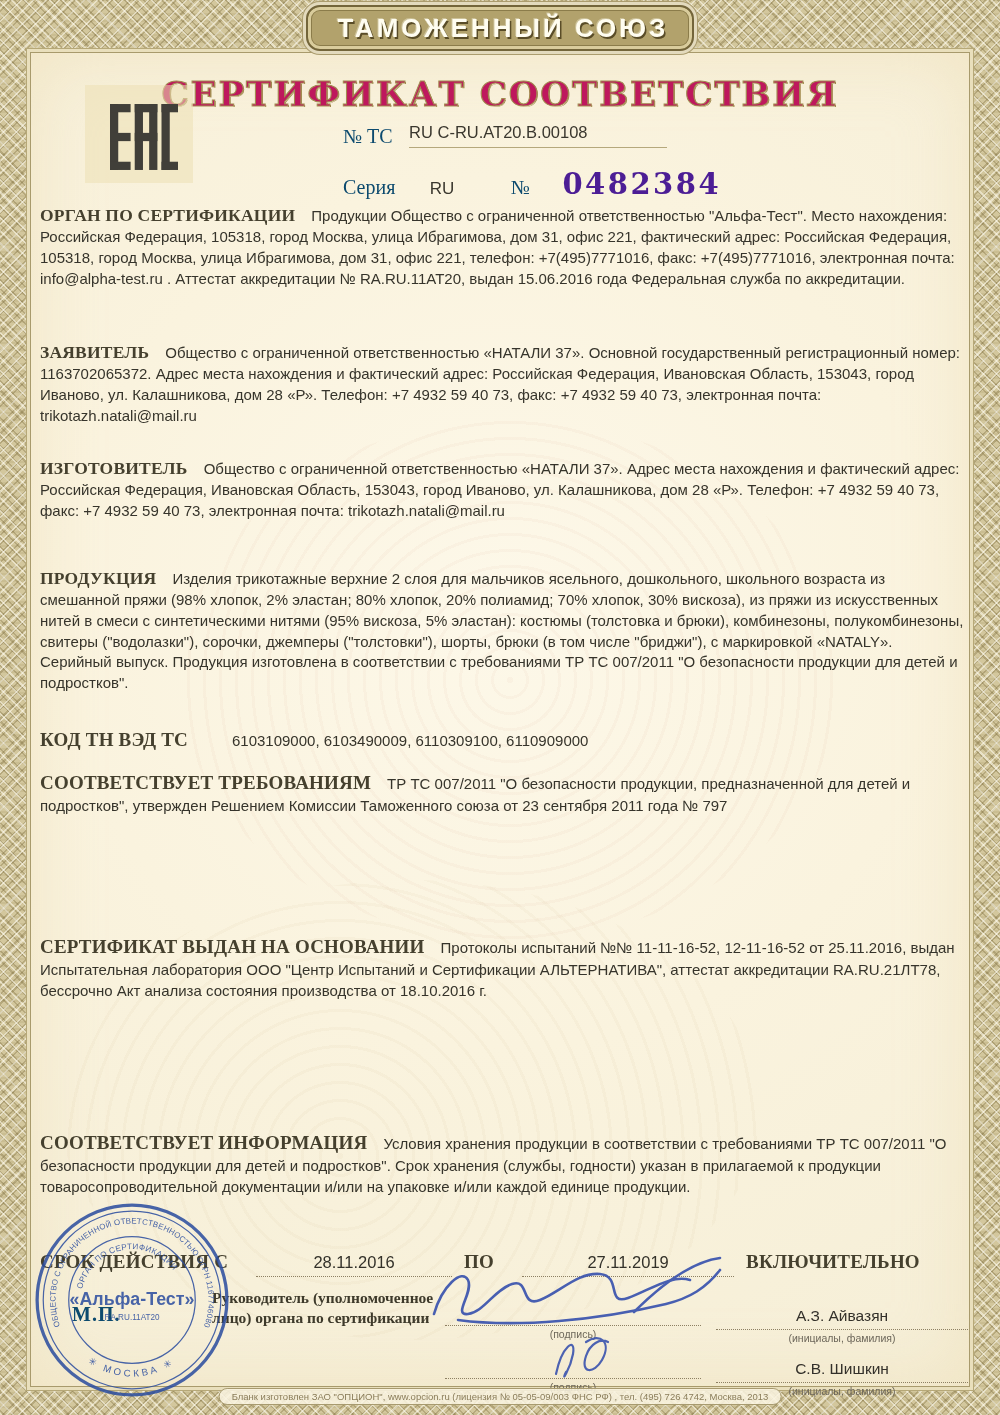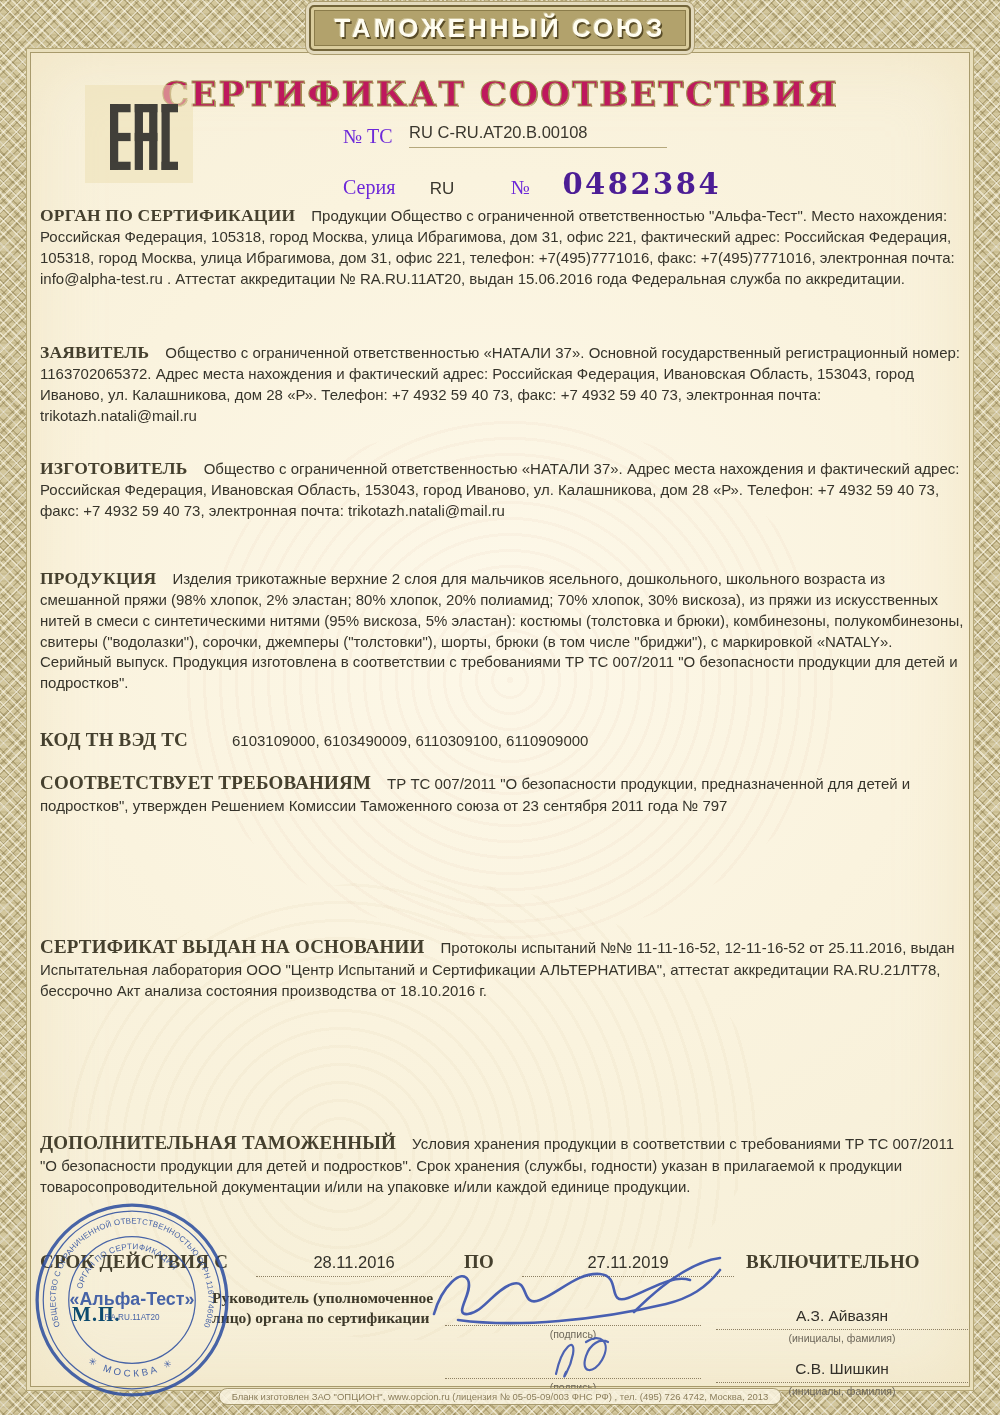--- a/index.html
+++ b/index.html
@@ -21,39 +21,39 @@
     border:1px solid #a89a6c;
     box-shadow:0 0 0 3px #e9dfbc, 0 0 0 4px #b6a878, inset 0 0 70px rgba(232,212,165,.4);}
   .wm{position:absolute;pointer-events:none;border-radius:50%;}
   .wm1{left:180px;top:420px;width:660px;height:520px;
     background:repeating-radial-gradient(circle at 50% 50%, rgba(205,140,115,.055) 0 3px, transparent 3px 16px);}
   .wm2{left:60px;top:880px;width:700px;height:460px;
     background:repeating-radial-gradient(circle at 40% 60%, rgba(190,160,110,.06) 0 3px, transparent 3px 18px);}
 
   
   .banner{position:absolute;top:5px;left:50%;transform:translateX(-50%);
-    width:378px;height:42px;background:#b2a26c;border:2px solid #73653a;border-radius:5px;
+    width:378px;height:42px;background:#b2a26c;border:2px solid #73653a;border-radius:14px;
     box-shadow:inset 0 0 0 3px #d9cc9c, inset 0 0 0 4px #8b7c4a, 0 0 0 3px rgba(245,239,216,.75), 0 0 0 4px #ab9c6e;
-    display:flex;align-items:center;justify-content:center;}
+    display:flex;align-items:center;justify-content:center;padding-left:6px;}
   .banner span{color:#fffdf0;font-weight:700;font-size:26px;letter-spacing:3px;
     text-shadow:1.5px 1.5px 0 rgba(84,72,36,.95), -1px -1px 0 rgba(255,255,240,.35);}
 
   
   .cert-title{position:absolute;top:74px;left:0;width:100%;text-align:center;
     font-family:"DejaVu Serif",serif;font-weight:700;font-size:34px;letter-spacing:2px;
     color:#be185d;-webkit-text-stroke:1.1px #a28a50;
     text-shadow:0 1px 0 #fff8e0, 1px 1px 0 #9d8649;}
 
   
   .eac-square{position:absolute;left:85px;top:85px;width:108px;height:98px;background:#ece0b4;opacity:.55;}
   .eac-logo{position:absolute;left:110px;top:104px;width:68px;height:66px;}
 
   
   .row-no-tc{position:absolute;left:343px;top:123px;}
-  .lbl-serif{font-family:"Liberation Serif",serif;font-size:20px;color:#6d28d9;}
+  .lbl-serif{font-family:"Liberation Serif",serif;font-size:20px;color:#0c4a6e;}
   .no-tc-value{display:inline-block;margin-left:12px;min-width:258px;font-size:16.5px;color:#3a372e;
     border-bottom:1.5px solid #b5a87c;padding-bottom:5px;vertical-align:bottom;}
   .row-seria{position:absolute;left:343px;top:167px;}
   .seria-val{margin-left:30px;font-size:17px;color:#3a372e;}
   .num-lbl{margin-left:52px;}
   .red-num{margin-left:28px;font-family:"DejaVu Serif",serif;font-weight:700;font-size:29px;
     letter-spacing:2.5px;color:#4c1d95;}
 
   
   .sec{position:absolute;left:40px;width:924px;font-size:15px;line-height:1.38;color:#36342b;text-align:left;}
@@ -152,21 +152,21 @@
 
   <div class="sec" style="top:770px">
     <span class="sec-label lg">СООТВЕТСТВУЕТ ТРЕБОВАНИЯМ</span><span>ТР ТС 007/2011 "О безопасности продукции, предназначенной для детей и подростков", утвержден Решением Комиссии Таможенного союза от 23 сентября 2011 года № 797</span>
   </div>
 
   <div class="sec" style="top:934px">
     <span class="sec-label lg">СЕРТИФИКАТ ВЫДАН НА ОСНОВАНИИ</span><span>Протоколы испытаний №№ 11-11-16-52, 12-11-16-52 от 25.11.2016, выдан Испытательная лаборатория ООО "Центр Испытаний и Сертификации АЛЬТЕРНАТИВА", аттестат аккредитации RA.RU.21ЛТ78, бессрочно Акт анализа состояния производства от 18.10.2016 г.</span>
   </div>
 
   <div class="sec" style="top:1130px">
-    <span class="sec-label lg">ДОПОЛНИТЕЛЬНАЯ ТАМОЖЕННЫЙ</span><span>Условия хранения продукции в соответствии с требованиями ТР ТС 007/2011 "О безопасности продукции для детей и подростков". Срок хранения (службы, годности) указан в прилагаемой к продукции товаросопроводительной документации и/или на упаковке и/или каждой единице продукции.</span>
+    <span class="sec-label lg">СООТВЕТСТВУЕТ ИНФОРМАЦИЯ</span><span>Условия хранения продукции в соответствии с требованиями ТР ТС 007/2011 "О безопасности продукции для детей и подростков". Срок хранения (службы, годности) указан в прилагаемой к продукции товаросопроводительной документации и/или на упаковке и/или каждой единице продукции.</span>
   </div>
 
   <div class="validity">
     <span class="sec-label lg">СРОК ДЕЙСТВИЯ С</span><span class="date-line" style="width:196px">28.11.2016</span><span class="sec-label lg">ПО</span><span class="date-line" style="width:212px">27.11.2019</span><span class="sec-label lg">ВКЛЮЧИТЕЛЬНО</span>
   </div>
 
   <div class="sig-role" style="left:212px;top:1288px;width:248px">Руководитель (уполномоченное лицо) органа по сертификации</div>
   <div class="sig-col" style="left:445px;top:1283px;width:256px">
     <div class="sig-space"></div>
     <div class="sig-caption">(подпись)</div>

